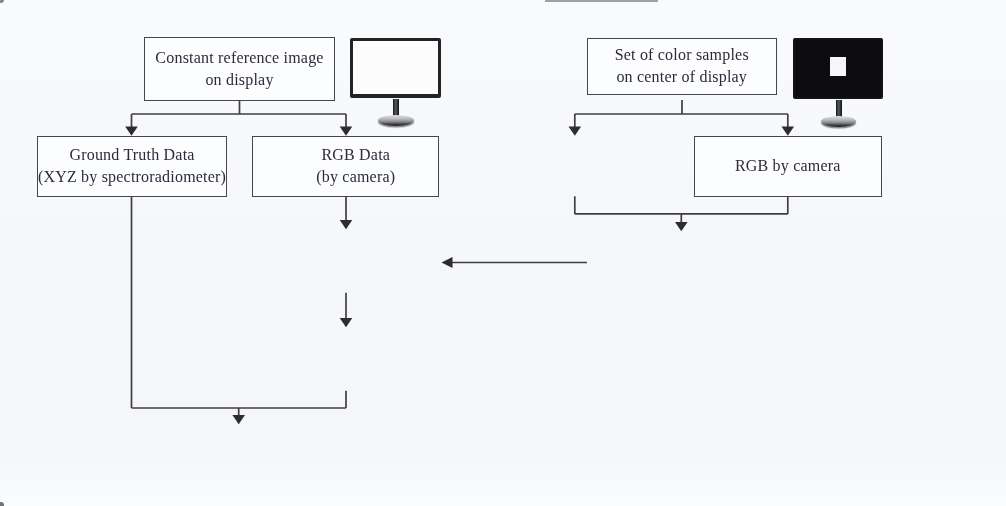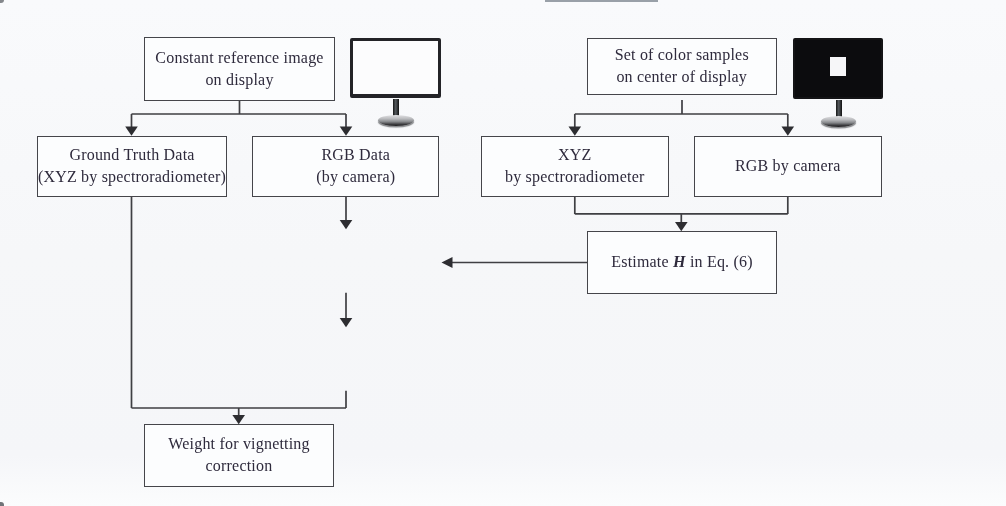--- a/index.html
+++ b/index.html
@@ -94,33 +94,22 @@
 on center of display</span>
   </div>
   <div class="fbox" id="b-ground-truth">
     <span class="box-text">Ground Truth Data
 (XYZ by spectroradiometer)</span>
   </div>
   <div class="fbox" id="b-rgb-data">
     <span class="box-text">RGB Data
 (by camera)</span>
   </div>
-  <div class="fbox" id="b-xyz-spectro">
-    <span class="box-text">XYZ
-by spectroradiometer</span>
-  </div>
   <div class="fbox" id="b-rgb-camera">
     <span class="box-text">RGB by camera</span>
-  </div>
-  <div class="fbox" id="b-estimate-h">
-    <span class="box-text"><span>Estimate </span><span class="sym-h">H</span><span> in Eq. (6)</span></span>
-  </div>
-  <div class="fbox" id="b-weight">
-    <span class="box-text">Weight for vignetting
-correction</span>
   </div>
 
   <div class="monitor">
     <div class="mon-frame" id="mon1-frame">
       <div id="mon1-screen"></div>
     </div>
     <div class="mon-pole" id="mon1-pole"></div>
     <div class="mon-base" id="mon1-base"></div>
   </div>
 

